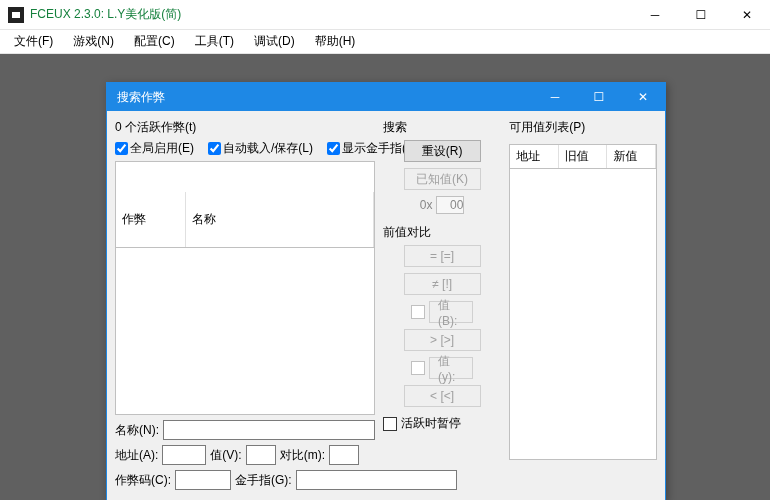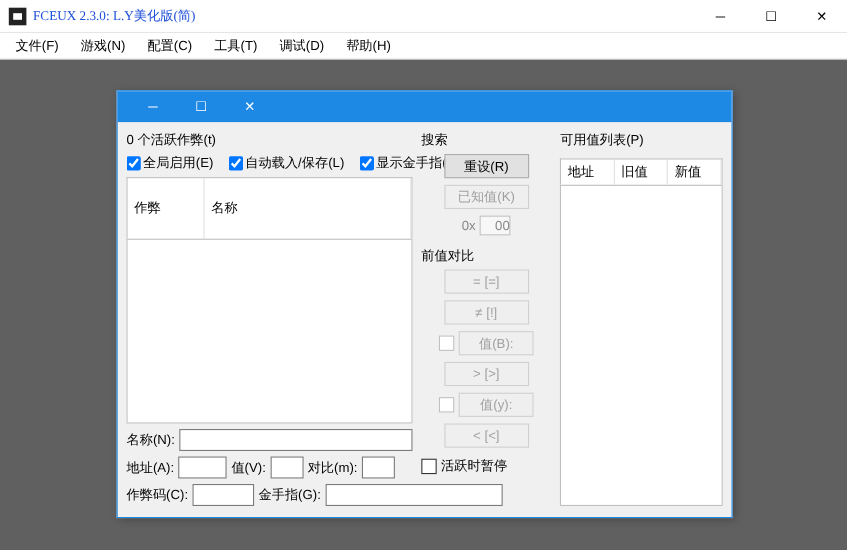--- a/index.html
+++ b/index.html
@@ -3,62 +3,62 @@
 <meta charset="utf-8">
 <style>
 * { box-sizing: border-box; margin: 0; padding: 0; font-family: "Microsoft YaHei", "SimSun", sans-serif; font-size: 12px; }
 body { background: #606060; width: 770px; height: 500px; overflow: hidden; }
 
 
 .main-window { width: 770px; height: 500px; background: #606060; }
 .main-titlebar { height: 30px; background: #fff; display: flex; align-items: center; padding-left: 8px; border-bottom: 1px solid #e5e5e5; }
 .main-icon { width: 16px; height: 16px; background: #222; margin-right: 6px; display: flex; align-items: center; justify-content: center; }
 .main-icon::after { content: ""; width: 8px; height: 6px; background: #fff; }
-.main-title { flex: 1; color: #1d4ed8; font-family: Liberation Serif, serif; }
+.main-title { flex: 1; color: #15803d; }
 .main-controls { display: flex; }
 .mctrl { width: 46px; height: 30px; display: flex; align-items: center; justify-content: center; color: #000; }
 .mctrl.close { color: #000; }
 .main-menubar { height: 24px; background: #fff; display: flex; align-items: center; padding: 0 6px; gap: 4px; border-bottom: 1px solid #e5e5e5; }
 .menu-item { padding: 2px 8px; }
 
 
 .dialog { position: absolute; left: 106px; top: 82px; width: 560px; background: #f0f0f0; border: 1px solid #1e88e5; box-shadow: 2px 2px 8px rgba(0,0,0,0.3); }
 .dialog-titlebar { height: 28px; background: #1e88e5; color: #fff; display: flex; align-items: center; padding-left: 10px; }
 .dialog-title { flex: 1; font-size: 12px; }
 .dctrl { width: 44px; height: 28px; display: flex; align-items: center; justify-content: center; color: #fff; }
 .dialog-body { display: flex; padding: 6px 8px 10px 8px; gap: 8px; }
 
 
 .left { width: 260px; }
 .count-label { padding: 2px 0 4px 0; }
 .chk-row { display: flex; gap: 14px; margin-bottom: 4px; flex-wrap: nowrap; }
 .chk { display: flex; align-items: center; gap: 2px; white-space: nowrap; }
 .chk input { width: 13px; height: 13px; }
 .list-header { display: flex; background: #fff; border: 1px solid #c0c0c0; border-bottom: none; }
-.list-header span { padding: 19px 6px; border-right: 1px solid #e0e0e0; }
+.list-header span { padding: 19px 6px; border-right: 1px solid #e0e0e0; margin-top: 30px; }
 .list-body { height: 168px; background: #fff; border: 1px solid #c0c0c0; }
 
 .form-row { display: flex; align-items: center; margin-top: 5px; gap: 4px; }
 .lbl { white-space: nowrap; }
 .inp { height: 20px; border: 1px solid #7a7a7a; background: #fff; padding: 0 2px; }
 .btn { height: 22px; border: 1px solid #adadad; background: #e1e1e1; padding: 0 8px; display: inline-flex; align-items: center; justify-content: center; }
 .btn.sel { background: #cce4f7; border-color: #0078d7; }
 .btn.dis { color: #a0a0a0; background: #efefef; border-color: #d0d0d0; }
 .btn-row { display: flex; gap: 3px; margin-top: 5px; }
 
 
 .mid { width: 120px; }
 .grp-title { padding: 2px 0 4px 0; }
 .mid .btn { width: 77px; margin: 0 auto 6px auto; display: flex; }
 .mid .ox { display: flex; align-items: center; justify-content: center; gap: 4px; margin-bottom: 8px; }
 .mid .ox .pref { color: #888; }
 .mid .ox .box { width: 28px; height: 18px; border: 1px solid #c0c0c0; background: #f7f7f7; text-align: right; line-height: 16px; color: #888; }
 .val-row { display: flex; align-items: center; justify-content: center; gap: 4px; margin-bottom: 6px; }
 .val-row .sq { width: 14px; height: 14px; border: 1px solid #c0c0c0; background: #fff; }
-.val-row .btn { width: 68px; margin: 0; }
+.val-row .btn { width: 44px; margin: 0; }
 .pause-row { display: flex; align-items: center; gap: 4px; margin-top: 8px; }
 .pause-row .sq { width: 14px; height: 14px; border: 1px solid #333; background: #fff; }
 
 
 .right { width: 150px; }
 .rlist-header { display: flex; background: #fff; border: 1px solid #c0c0c0; border-bottom: none; margin-top: 4px; }
 .rlist-header span { padding: 3px 6px; border-right: 1px solid #e0e0e0; flex: 1; }
 .rlist-body { height: 292px; background: #fff; border: 1px solid #c0c0c0; }
 </style>
 </head>
@@ -78,20 +78,21 @@
     <div class="menu-item">文件(F)</div>
     <div class="menu-item">游戏(N)</div>
     <div class="menu-item">配置(C)</div>
     <div class="menu-item">工具(T)</div>
     <div class="menu-item">调试(D)</div>
     <div class="menu-item">帮助(H)</div>
   </div>
 
   <div class="dialog">
     <div class="dialog-titlebar">
+      <div class="dialog-title">搜索作弊</div>
       <div class="dctrl">─</div>
       <div class="dctrl">☐</div>
       <div class="dctrl">✕</div>
     </div>
 
     <div class="dialog-body">
 
       <div class="left">
         <div class="count-label">0 个活跃作弊(t)</div>
         <div class="chk-row">

